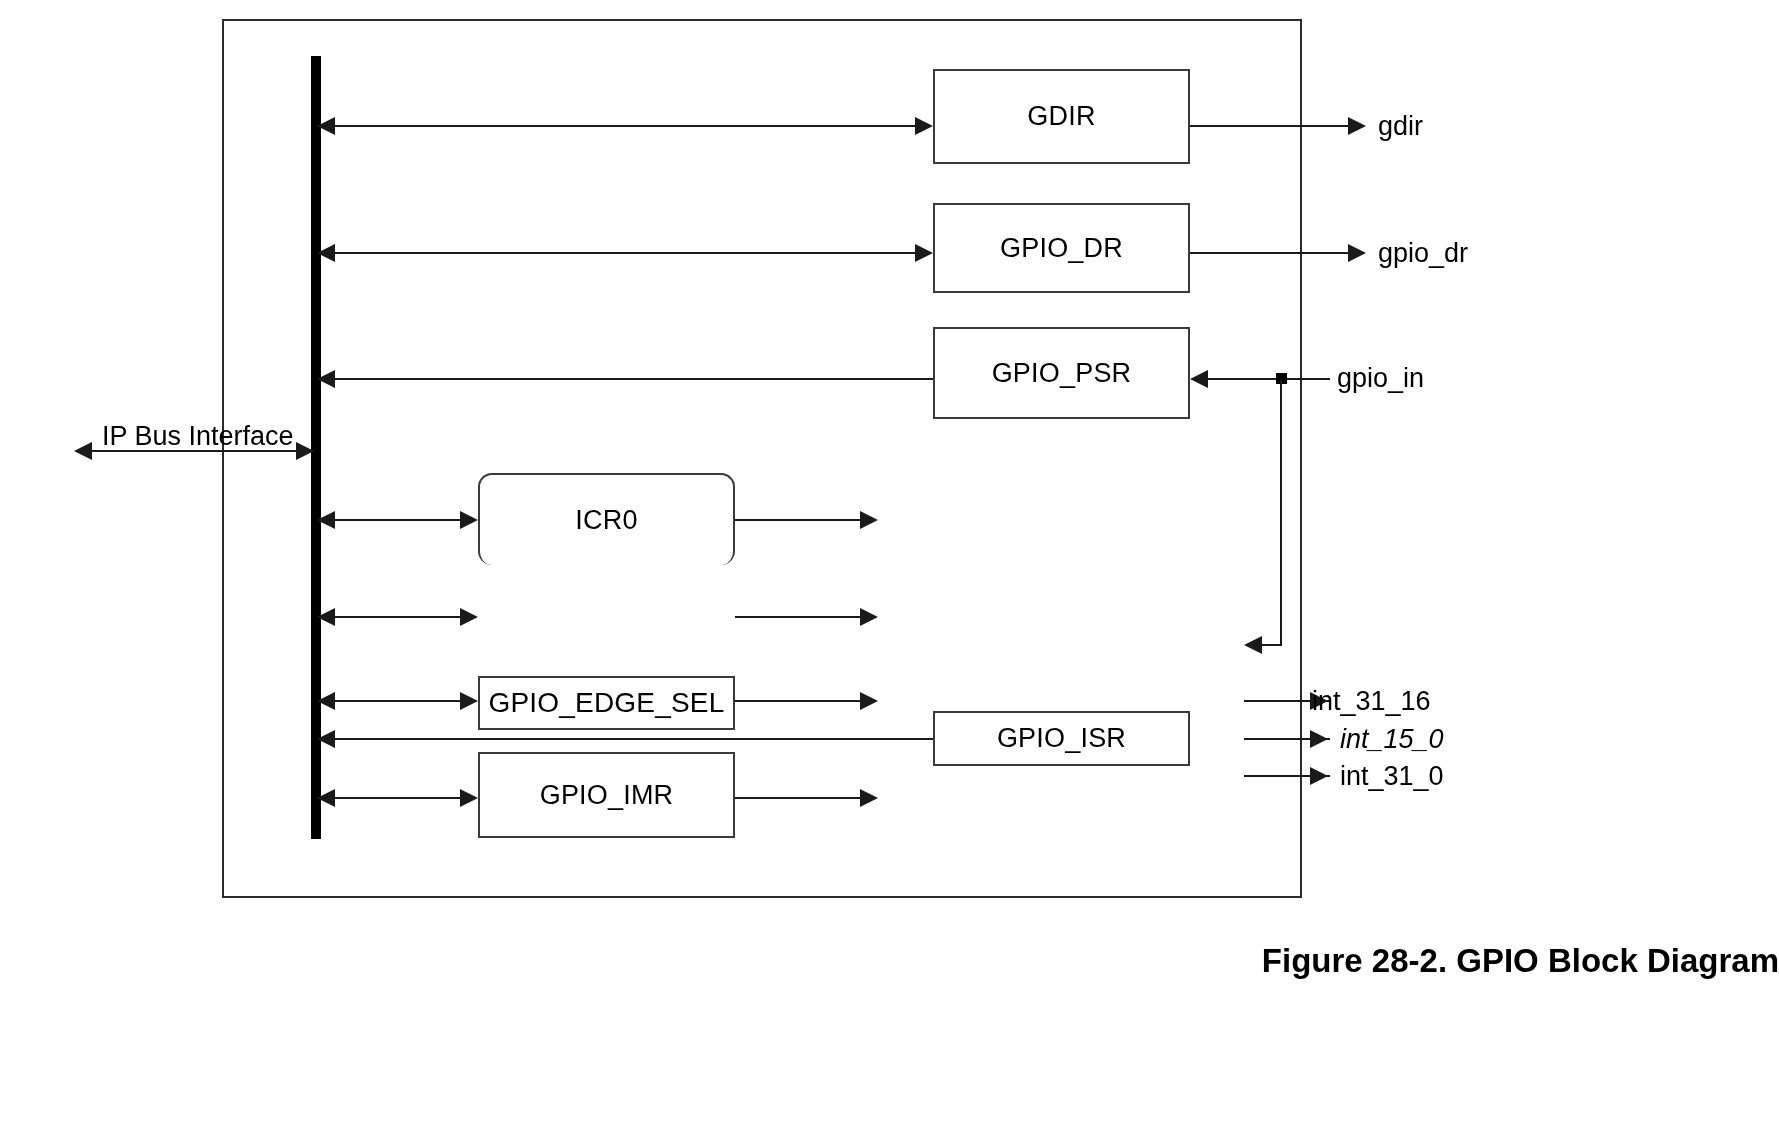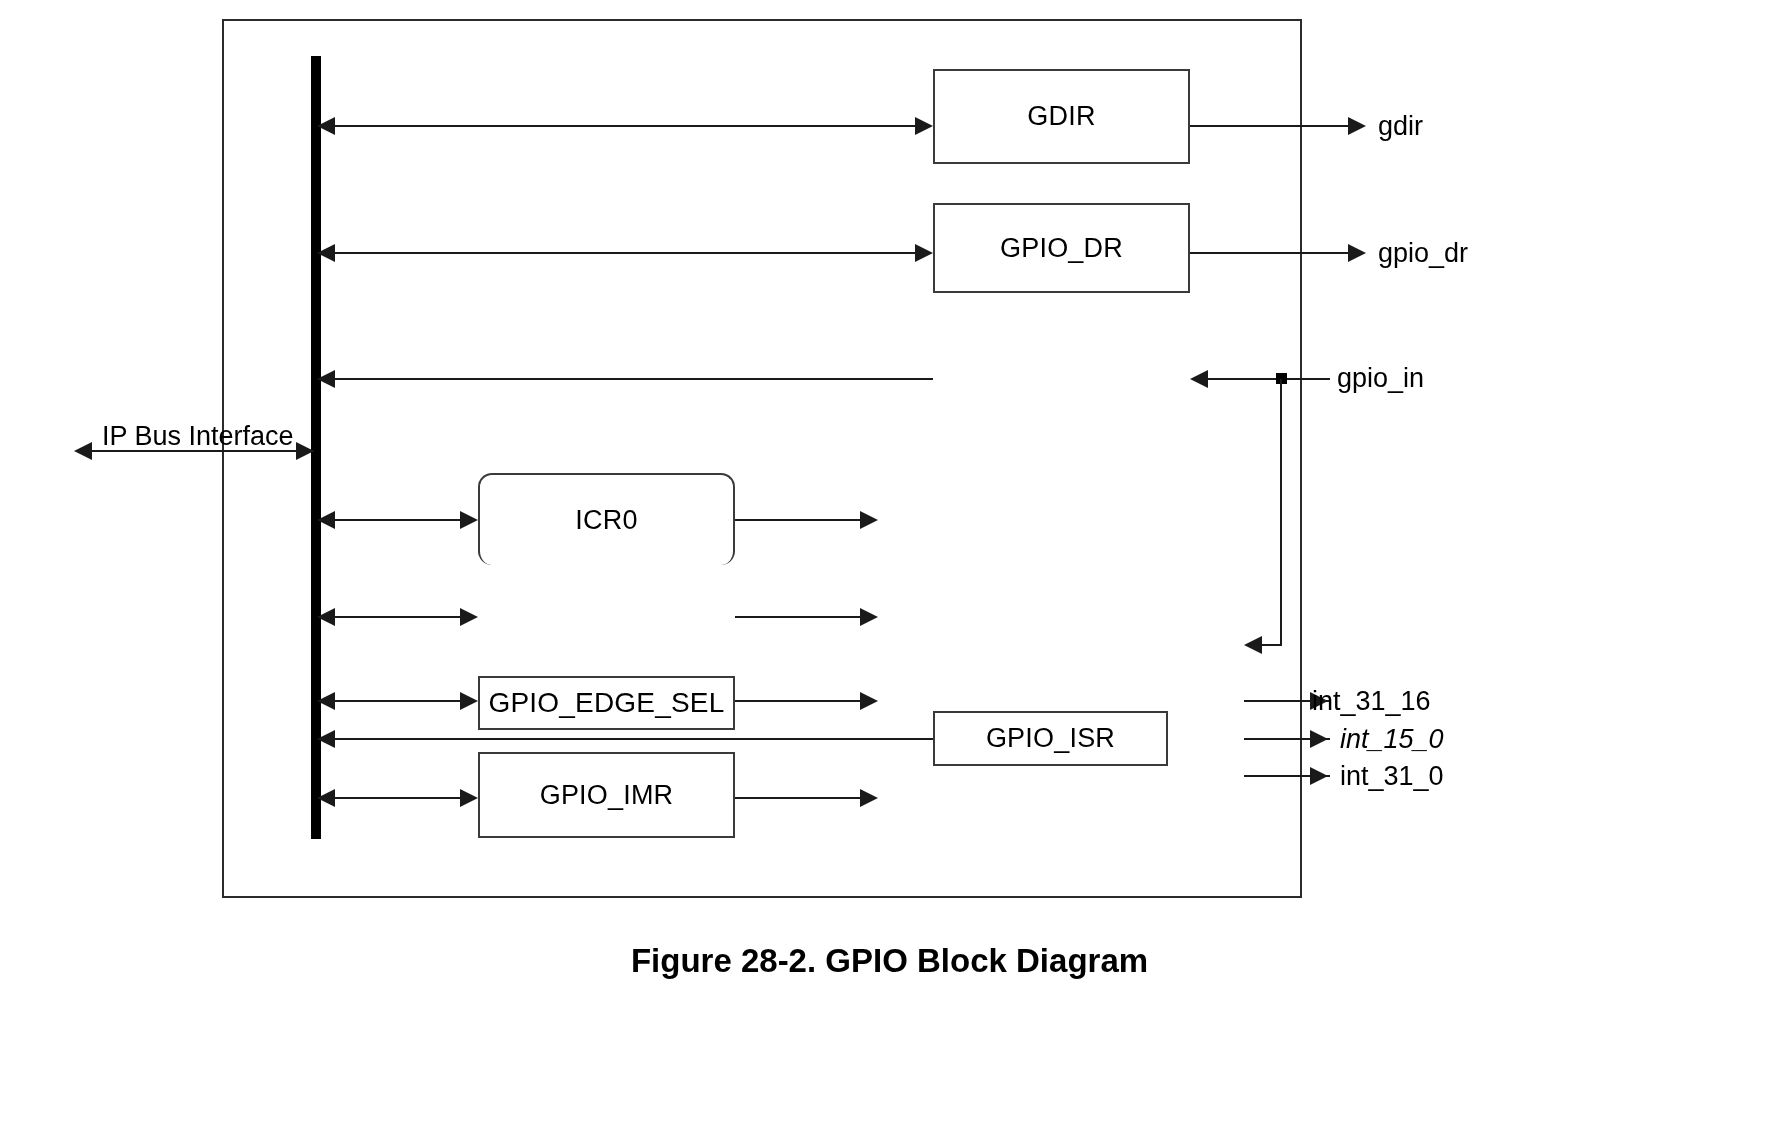--- a/index.html
+++ b/index.html
@@ -55,20 +55,23 @@
   <div class="abs regbox" style="left:933px;top:203px;width:257px;height:90px;">
     <span class="reglabel">GPIO_DR</span>
   </div>
   <div class="abs hline" style="left:335px;top:252px;width:580px;"></div>
   <div class="abs ahead left" style="left:317px;top:244px;"></div>
   <div class="abs ahead right" style="left:915px;top:244px;"></div>
   <div class="abs hline" style="left:1190px;top:252px;width:170px;"></div>
   <div class="abs ahead right" style="left:1348px;top:244px;"></div>
   <div class="abs sigtext" style="left:1378px;top:240px;">gpio_dr</div>
 
+  <div class="abs regbox" style="left:933px;top:327px;width:257px;height:92px;">
+    <span class="reglabel">GPIO_PSR</span>
+  </div>
 
   <div class="abs hline" style="left:335px;top:378px;width:598px;"></div>
   <div class="abs ahead left" style="left:317px;top:370px;"></div>
 
   <div class="abs hline" style="left:1208px;top:378px;width:122px;"></div>
   <div class="abs ahead left" style="left:1190px;top:370px;"></div>
   <div class="abs sigtext" style="left:1337px;top:365px;">gpio_in</div>
 
   <div class="abs jdot" style="left:1276px;top:373px;width:11px;height:11px;"></div>
 
@@ -96,21 +99,21 @@
 
   <div class="abs regbox" style="left:478px;top:676px;width:257px;height:54px;">
     <span class="reglabel" style="font-size:28px;">GPIO_EDGE_SEL</span>
   </div>
   <div class="abs hline" style="left:335px;top:700px;width:125px;"></div>
   <div class="abs ahead left" style="left:317px;top:692px;"></div>
   <div class="abs ahead right" style="left:460px;top:692px;"></div>
   <div class="abs hline" style="left:735px;top:700px;width:125px;"></div>
   <div class="abs ahead right" style="left:860px;top:692px;"></div>
 
-  <div class="abs regbox" style="left:933px;top:711px;width:235px;height:55px;">
+  <div class="abs regbox" style="left:933px;top:711px;width:257px;height:55px;">
     <span class="reglabel">GPIO_ISR</span>
   </div>
 
   <div class="abs hline" style="left:335px;top:738px;width:598px;"></div>
   <div class="abs ahead left" style="left:317px;top:730px;"></div>
 
   <div class="abs regbox" style="left:478px;top:752px;width:257px;height:86px;">
     <span class="reglabel">GPIO_IMR</span>
   </div>
   <div class="abs hline" style="left:335px;top:797px;width:125px;"></div>
@@ -124,15 +127,15 @@
   <div class="abs sigtext" style="left:1312px;top:688px;">int_31_16</div>
 
   <div class="abs hline" style="left:1244px;top:738px;width:86px;"></div>
   <div class="abs ahead right" style="left:1310px;top:730px;"></div>
   <div class="abs sigtext" style="left:1340px;top:726px;font-style:italic;">int_15_0</div>
 
   <div class="abs hline" style="left:1244px;top:775px;width:86px;"></div>
   <div class="abs ahead right" style="left:1310px;top:767px;"></div>
   <div class="abs sigtext" style="left:1340px;top:763px;">int_31_0</div>
 
-  <div class="abs caption" style="left:0px;top:942px;">Figure 28-2. GPIO Block Diagram</div>
+  <div class="abs caption" style="left:0px;top:942px;text-align:right;">Figure 28-2. GPIO Block Diagram</div>
 
 </div>
 
 </body></html>

